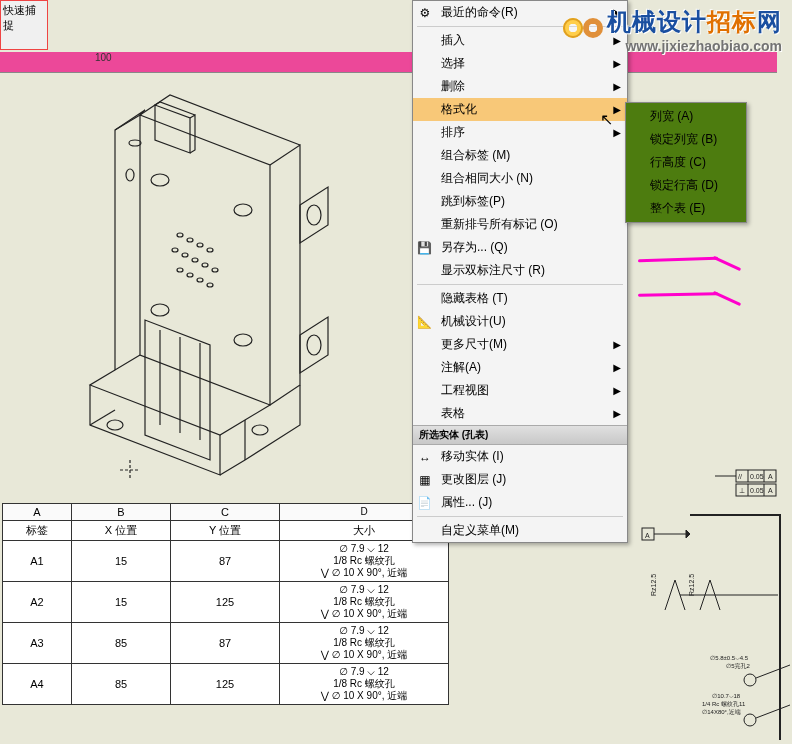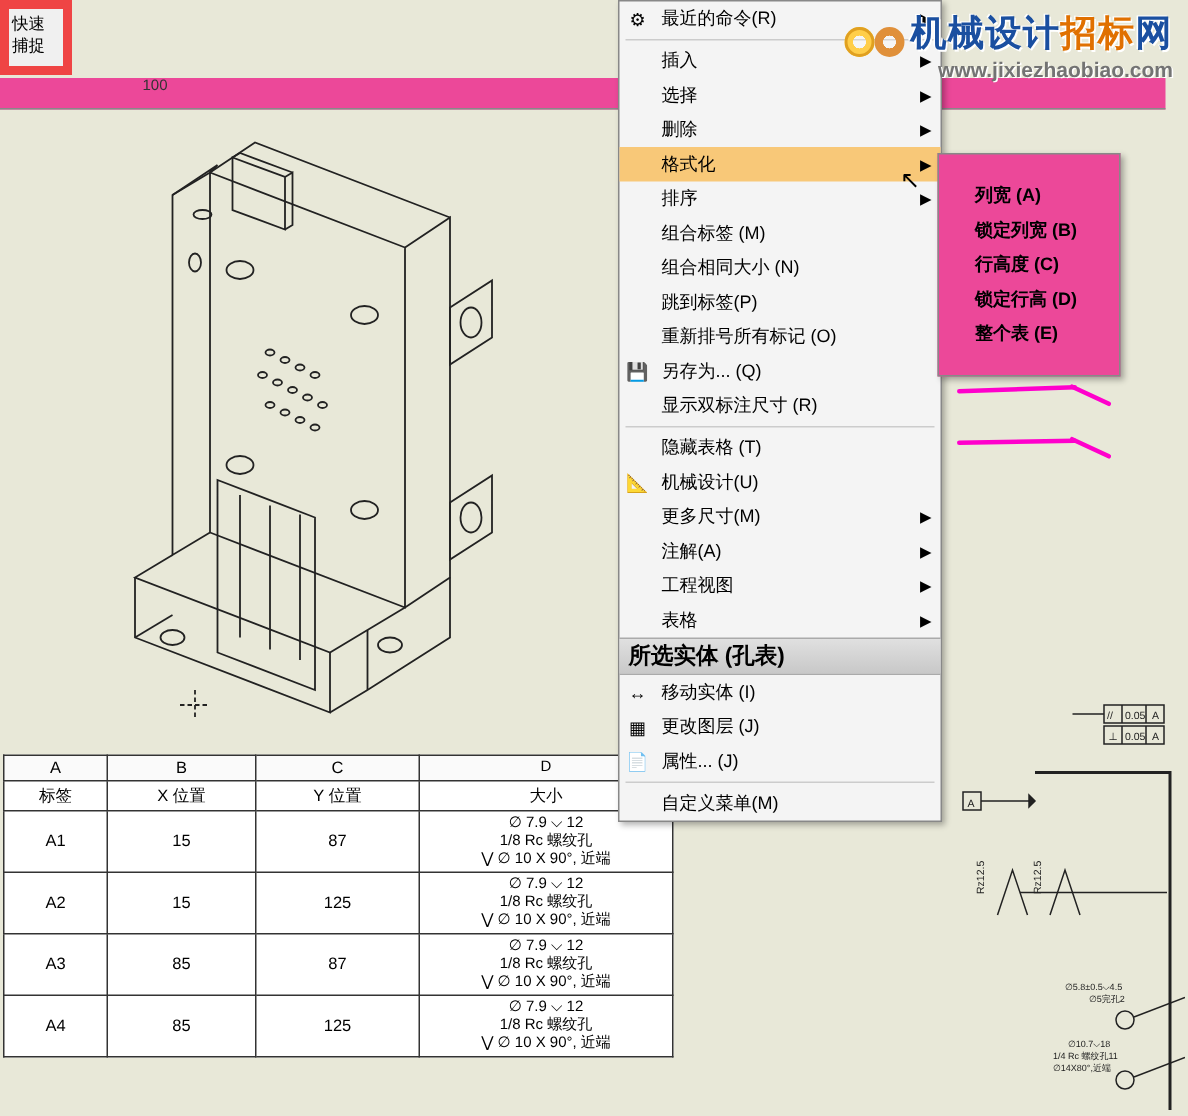--- a/index.html
+++ b/index.html
@@ -13,21 +13,21 @@
     overflow: hidden;
     position: relative;
   }
   .toolbar-left {
     position: absolute;
     top: 0;
     left: 0;
     width: 48px;
     height: 50px;
     background: #f0f0f0;
-    border: 6px solid #ef4444;
+    border: 1px solid #ef4444;
     font-size: 11px;
     padding: 2px;
     box-sizing: border-box;
   }
   .ruler-h {
     position: absolute;
     top: 52px;
     left: 0;
     right: 15px;
     height: 20px;
@@ -111,46 +111,45 @@
   }
   .menu-sep {
     height: 1px;
     background: #ccc;
     margin: 2px 4px;
   }
   .menu-section-header {
     background: linear-gradient(#e0e0e0, #c8c8c8);
     padding: 2px 6px;
     font-weight: bold;
-    font-size: 15px;
+    font-size: 10px;
     border-top: 1px solid #aaa;
     border-bottom: 1px solid #aaa;
   }
   .menu-icon {
     position: absolute;
     left: 4px;
     width: 16px;
     height: 16px;
     display: flex;
     align-items: center;
     justify-content: center;
     font-size: 12px;
   }
   .submenu {
     position: absolute;
     top: 102px;
     left: 625px;
     width: 120px;
-    background: #ec4899;
+    background: #4d7c0f;
     border: 1px solid #888;
     box-shadow: 2px 2px 4px rgba(0,0,0,0.3);
     font-size: 12px;
     z-index: 25;
-    padding: 16px 0;
-    font-weight: bold;
+    padding: 2px 0;
   }
   .submenu .menu-item { padding: 3px 10px 3px 24px; }
   .annotation {
     position: absolute;
     height: 3px;
     border-radius: 2px;
     background: #ff00cc;
     z-index: 30;
   }
   .ann1 { top: 258px; left: 638px; width: 80px; transform: rotate(-2deg);}

